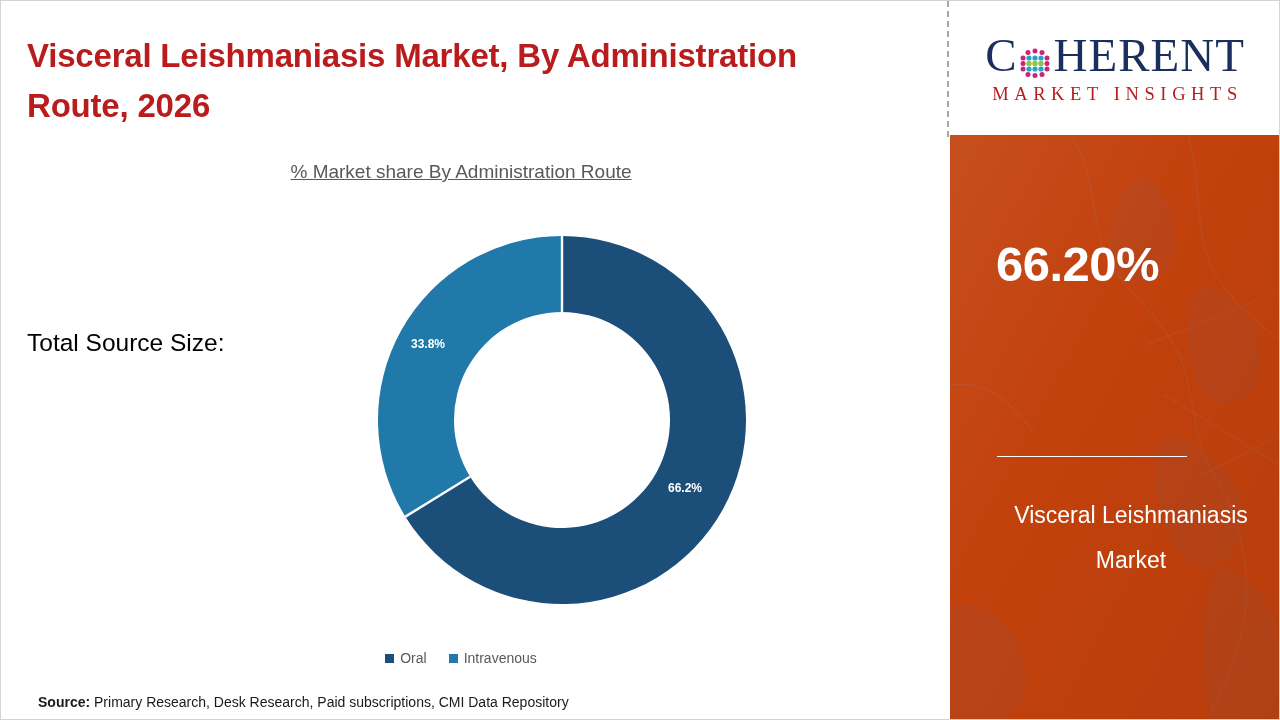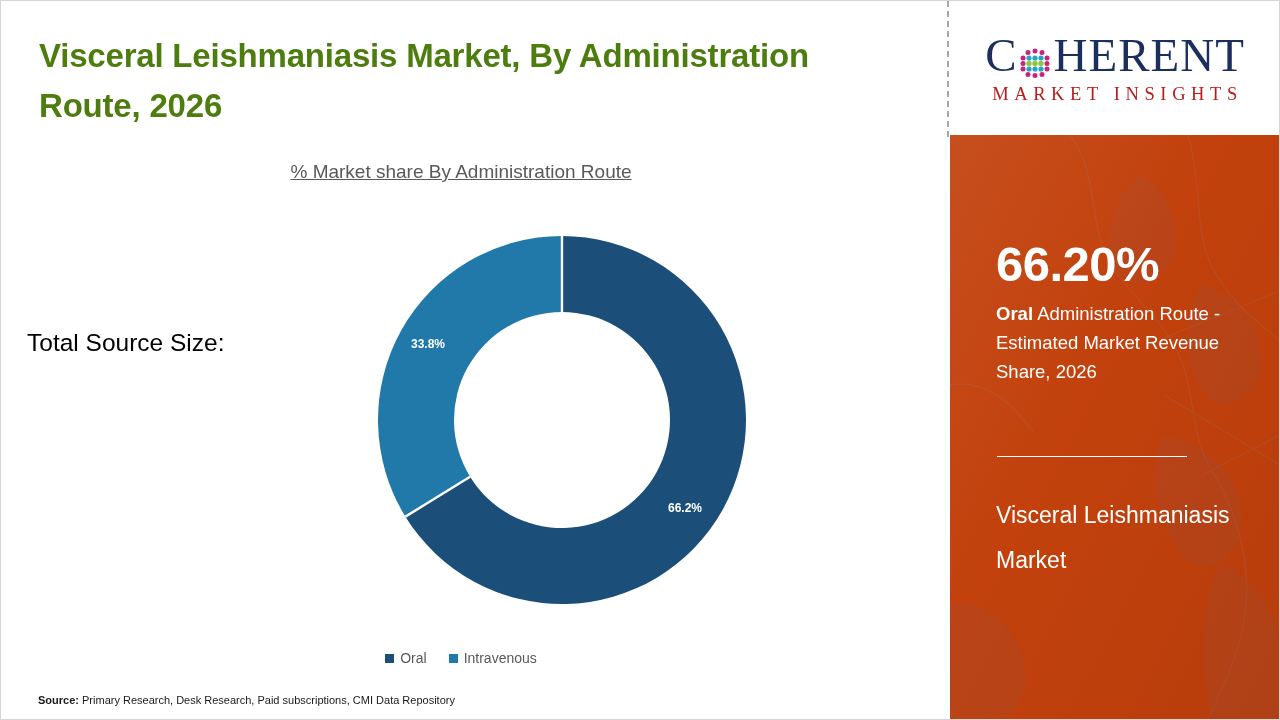--- a/index.html
+++ b/index.html
@@ -28,27 +28,27 @@
   .left-panel {
     position: absolute;
     left: 0;
     top: 0;
     width: 946px;
     height: 718px;
   }
 
   .chart-title {
     position: absolute;
-    left: 38px;
+    left: 26px;
     top: 30px;
     width: 880px;
     font-size: 33px;
     font-weight: bold;
     line-height: 1.52;
-    color: #4d7c0f;
+    color: #b91c1c;
     letter-spacing: -0.2px;
   }
 
   .chart-subtitle {
     position: absolute;
     left: 0;
     top: 160px;
     width: 920px;
     text-align: center;
     font-size: 19px;
@@ -79,21 +79,21 @@
   .donut-wrap svg { display: block; }
 
   .slice-label {
     position: absolute;
     font-size: 12px;
     font-weight: bold;
     color: #ffffff;
     white-space: nowrap;
   }
   .slice-label.left-lab  { left: 33px;  top: 101px; }
-  .slice-label.right-lab { left: 290px; top: 245px; margin-top: 20px; }
+  .slice-label.right-lab { left: 290px; top: 245px; }
 
   
   .legend {
     position: absolute;
     left: 0;
     top: 649px;
     width: 920px;
     display: flex;
     justify-content: center;
     align-items: center;
@@ -110,21 +110,21 @@
     width: 9px;
     height: 9px;
     display: inline-block;
   }
 
   
   .source-line {
     position: absolute;
     left: 37px;
     top: 693px;
-    font-size: 11px;
+    font-size: 14px;
     color: #1a1a1a;
     white-space: nowrap;
   }
   .source-line .src-bold { font-weight: bold; }
 
   
   .divider {
     position: absolute;
     left: 946px;
     top: 0;
@@ -225,20 +225,21 @@
   }
 
   .panel-market-name {
     position: absolute;
     left: 46px;
     top: 358px;
     width: 270px;
     font-size: 23px;
     color: #ffffff;
     line-height: 1.96;
+    text-align: center;
   }
 </style>
 </head>
 <body>
 
 <div id="infographic">
 
   <div class="left-panel">
 
     <div class="chart-title">Visceral Leishmaniasis Market, By Administration Route, 2026</div>
@@ -334,23 +335,20 @@
         <path d="M252 150 C290 160 316 196 310 232 C304 268 272 280 254 258 C234 232 230 172 252 150 Z"></path>
         <path d="M214 300 C256 308 292 342 292 382 C292 424 258 444 234 422 C208 396 194 330 214 300 Z"></path>
         <path d="M270 430 C306 442 330 480 330 520 L330 585 L262 585 C250 540 248 472 270 430 Z"></path>
         <path d="M0 470 C30 462 60 486 72 520 C82 552 70 580 48 585 L0 585 Z"></path>
       </g>
     </svg>
     <div class="panel-sheen"></div>
 
     <div class="stat-block">
       <div class="stat-value">66.20%</div>
-      <div class="stat-desc">
-        <span class="strong">Oral</span><span> Administration Route - Estimated Market Revenue Share, 2026</span>
-      </div>
     </div>
 
     <div class="panel-rule"></div>
 
     <div class="panel-market-name">Visceral Leishmaniasis Market</div>
   </div>
 
 </div>
 
 </body></html>

